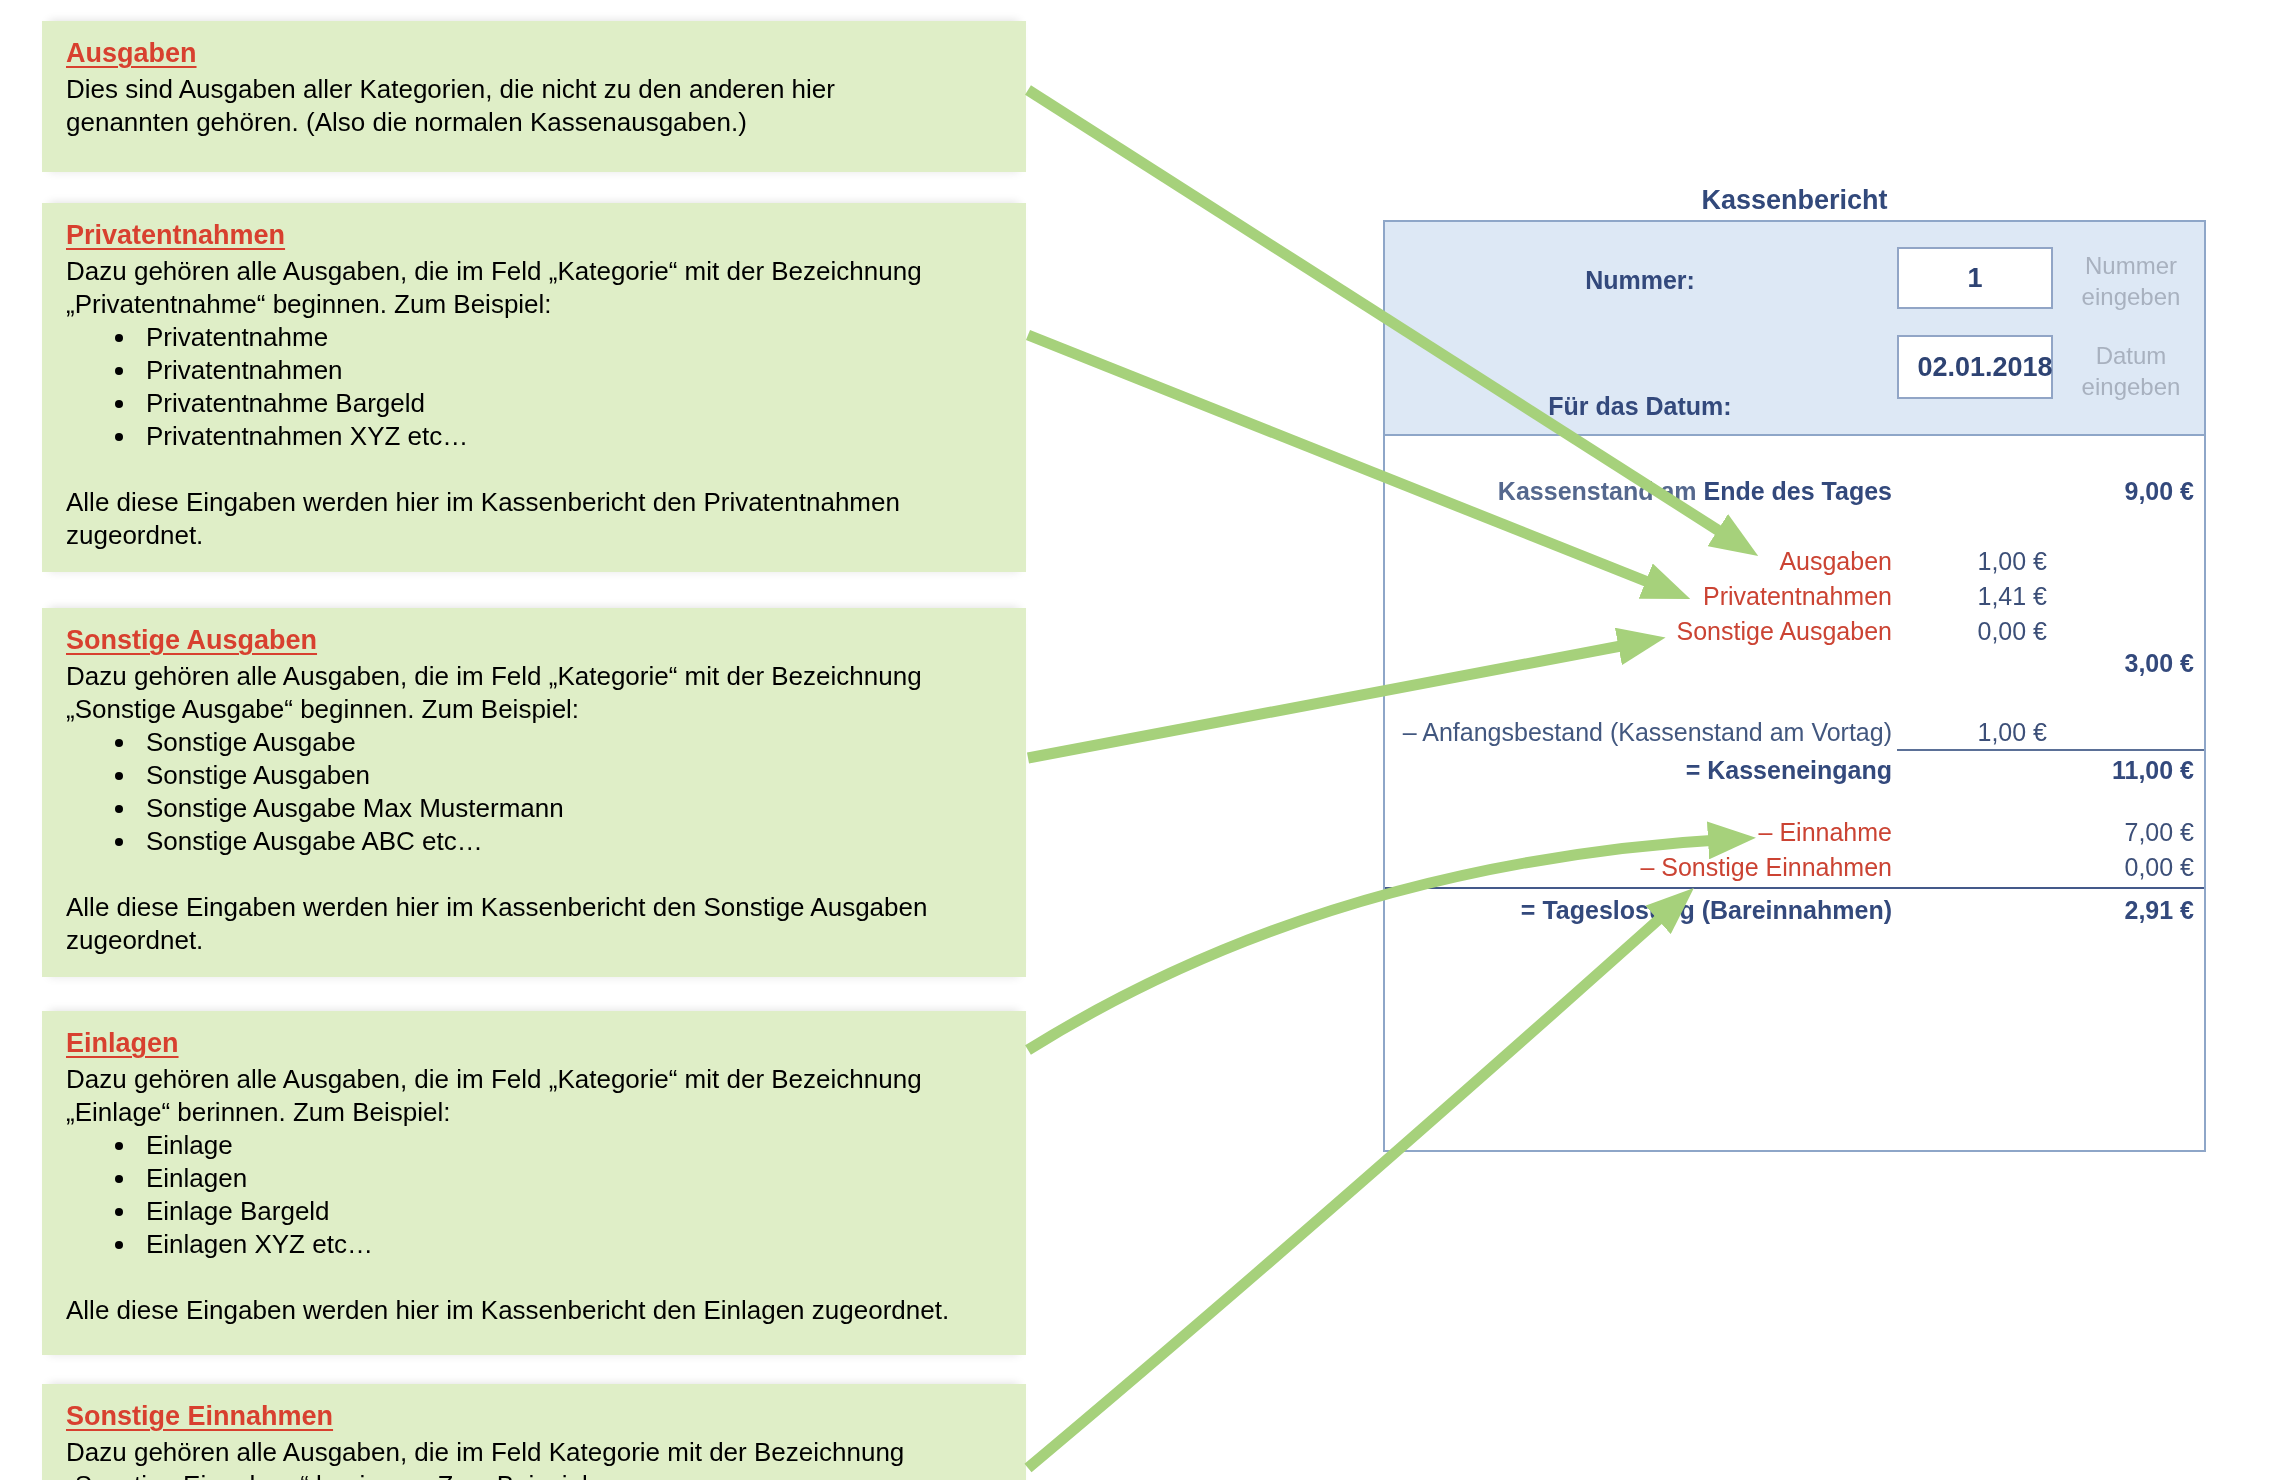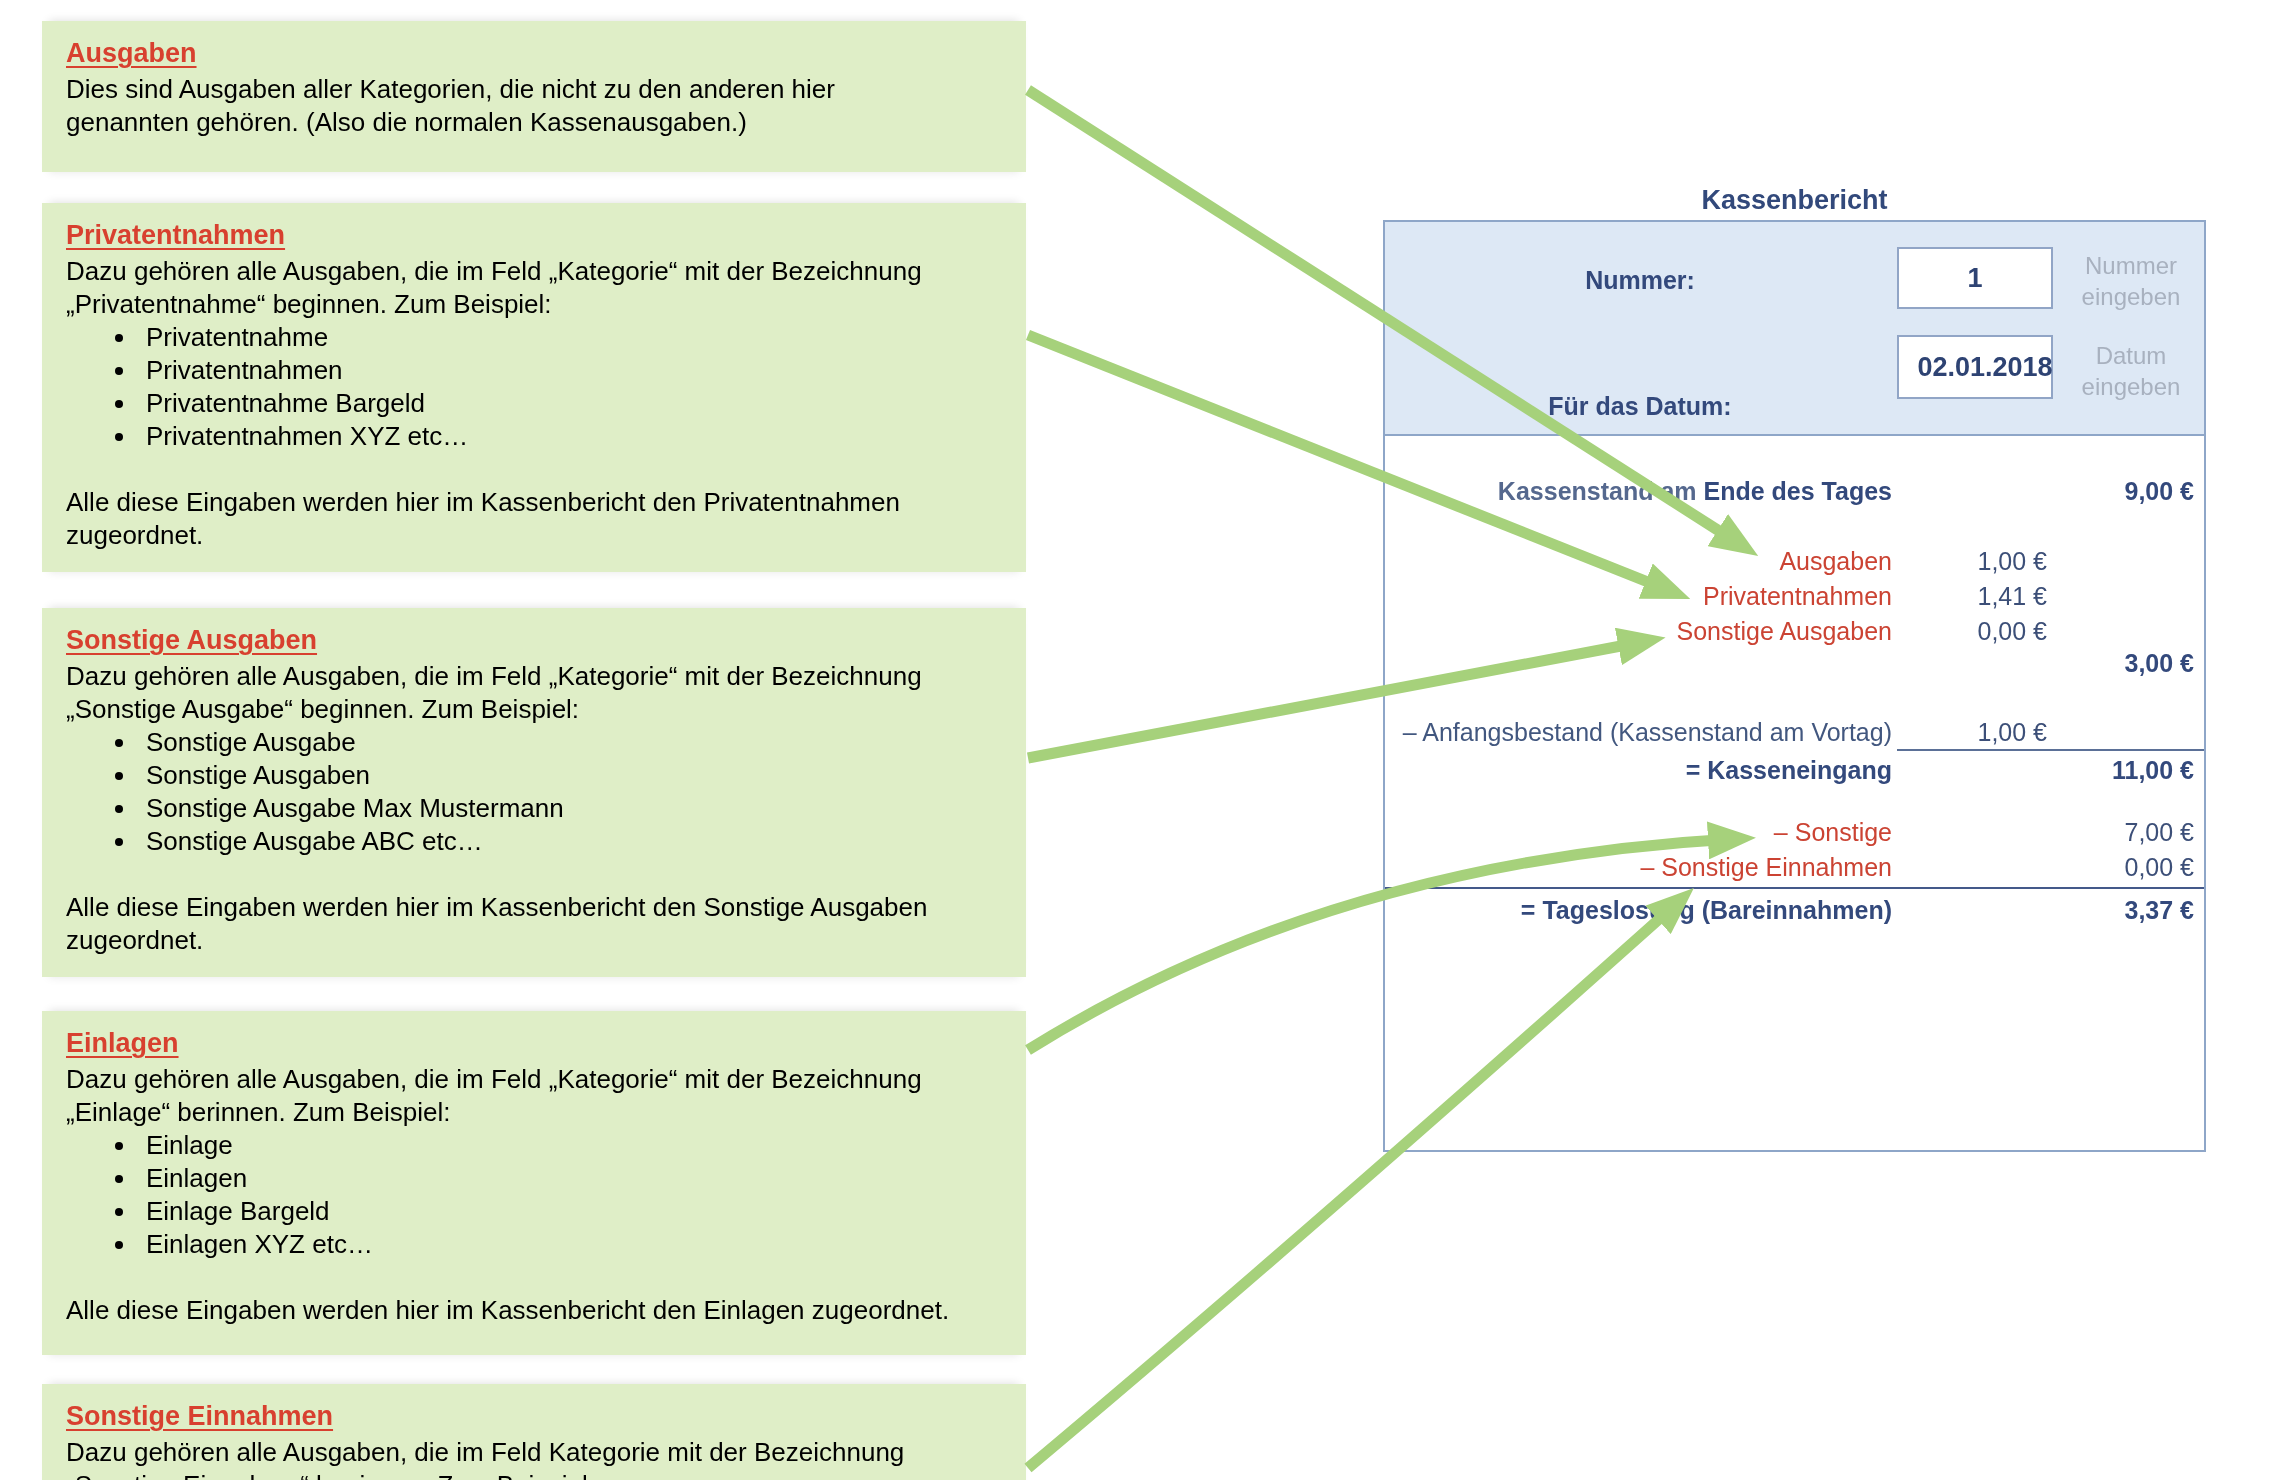--- a/index.html
+++ b/index.html
@@ -185,33 +185,33 @@
         <span class="lbl">– Anfangsbestand (Kassenstand am Vortag)</span>
         <span class="mid">1,00 €</span>
         <span class="rgt"></span>
       </div>
       <div class="prow r6 bold">
         <span class="lbl">= Kasseneingang</span>
         <span class="mid"></span>
         <span class="rgt b">11,00 €</span>
       </div>
       <div class="prow r7 red">
-        <span class="lbl">– Sonstige</span>
+        <span class="lbl">– Einnahme</span>
         <span class="mid"></span>
         <span class="rgt">7,00 €</span>
       </div>
       <div class="prow r8 red">
         <span class="lbl">– Sonstige Einnahmen</span>
         <span class="mid"></span>
         <span class="rgt">0,00 €</span>
       </div>
       <div class="prow r9 bold">
         <span class="lbl">= Tageslosung (Bareinnahmen)</span>
         <span class="mid"></span>
-        <span class="rgt b">3,37 €</span>
+        <span class="rgt b">2,91 €</span>
       </div>
     </div>
   <div class="subtotal-line"></div>
   <div class="total-line"></div>
 </div>
 
 <svg class="arrows" width="2276" height="1480" viewBox="0 0 2276 1480">
   <defs>
     <marker id="ah" markerUnits="userSpaceOnUse" markerWidth="48" markerHeight="38" refX="24" refY="19" orient="auto">
       <polygon points="0,0 48,19 0,38" fill="#a6d17b"></polygon>

